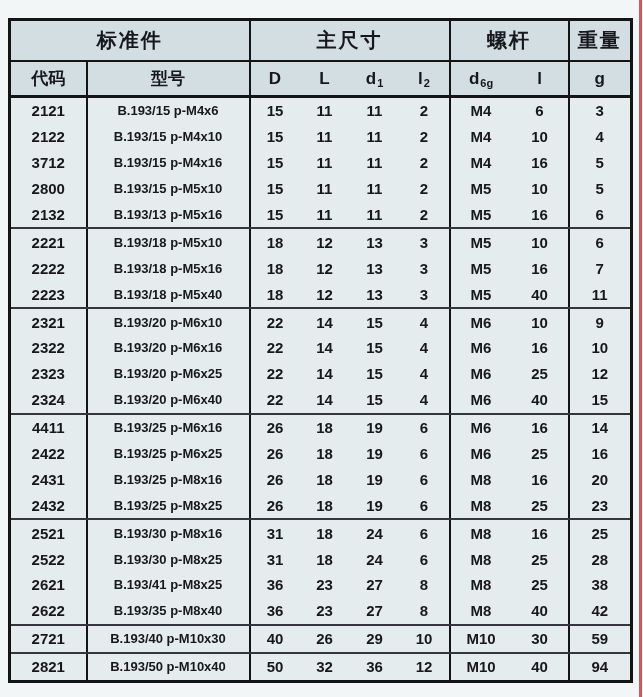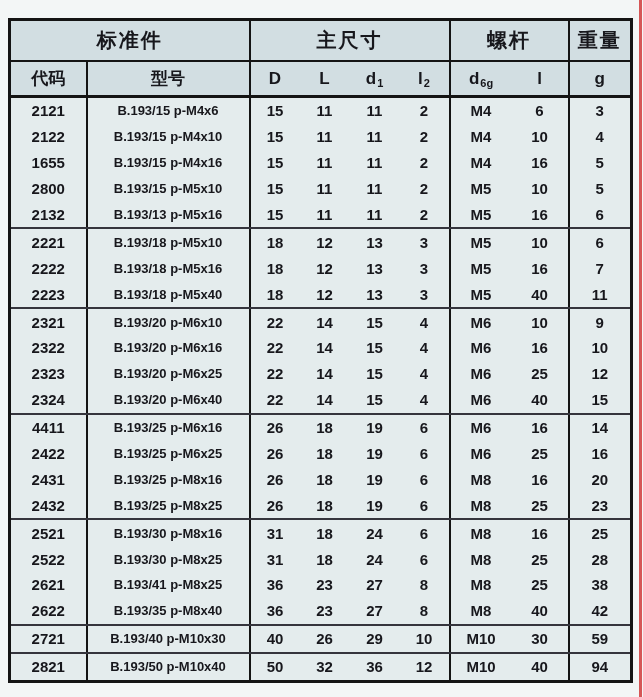--- a/index.html
+++ b/index.html
@@ -127,21 +127,21 @@
           <td class="c1 vb">B.193/15 p-M4x10</td>
           <td class="c2">15</td>
           <td class="c3">11</td>
           <td class="c4">11</td>
           <td class="c5 vb">2</td>
           <td class="c6">M4</td>
           <td class="c7 vb">10</td>
           <td class="c8">4</td>
         </tr>
         <tr>
-          <td class="c0 vb">1655</td>
+          <td class="c0 vb">3712</td>
           <td class="c1 vb">B.193/15 p-M4x16</td>
           <td class="c2">15</td>
           <td class="c3">11</td>
           <td class="c4">11</td>
           <td class="c5 vb">2</td>
           <td class="c6">M4</td>
           <td class="c7 vb">16</td>
           <td class="c8">5</td>
         </tr>
         <tr>

